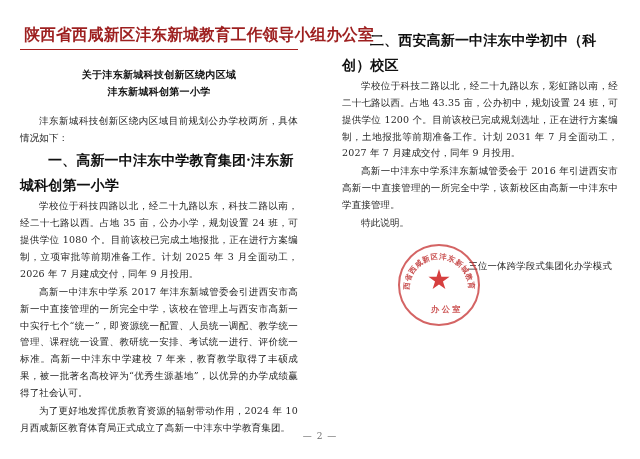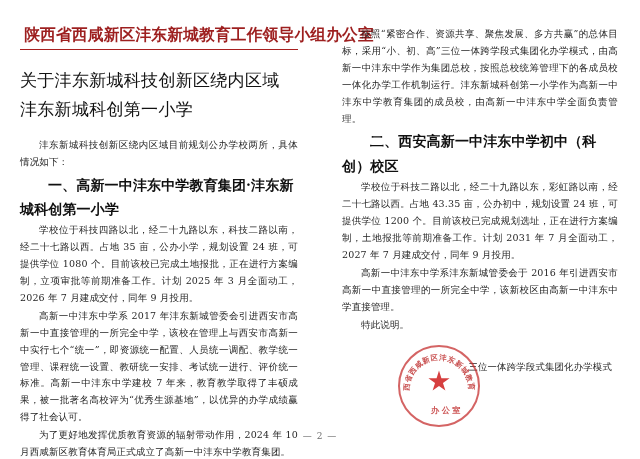--- a/index.html
+++ b/index.html
@@ -55,23 +55,23 @@
   }
   .letterhead-rule {
     margin-top: 4px;
     height: 1.6px;
     background: #a81f1f;
     width: 100%;
   }
 
   
   .doc-title {
-    text-align: left;
-    font-weight: 400;
-    font-size: 17px;
+    text-align: center;
+    font-weight: 700;
+    font-size: 10px;
     line-height: 1.72;
     color: #121212;
     margin: 16px 0 12px 0;
     letter-spacing: 0.3px;
   }
   .doc-title span { display: block; }
 
   
   .para {
     font-size: 9.5px;
@@ -202,21 +202,20 @@
 
     <p class="para">学校位于科技四路以北，经二十九路以东，科技二路以南，经二十七路以西。占地 35 亩，公办小学，规划设置 24 班，可提供学位 1080 个。目前该校已完成土地报批，正在进行方案编制，立项审批等前期准备工作。计划 2025 年 3 月全面动工，2026 年 7 月建成交付，同年 9 月投用。</p>
 
     <p class="para">高新一中沣东中学系 2017 年沣东新城管委会引进西安市高新一中直接管理的一所完全中学，该校在管理上与西安市高新一中实行七个“统一”，即资源统一配置、人员统一调配、教学统一管理、课程统一设置、教研统一安排、考试统一进行、评价统一标准。高新一中沣东中学建校 7 年来，教育教学取得了丰硕成果，被一批著名高校评为“优秀生源基地”，以优异的办学成绩赢得了社会认可。</p>
 
     <p class="para">为了更好地发挥优质教育资源的辐射带动作用，2024 年 10 月西咸新区教育体育局正式成立了高新一中沣东中学教育集团。</p>
   </div>
 
   <div class="col col-right">
 
-    <p class="para">按照“紧密合作、资源共享、聚焦发展、多方共赢”的总体目标，采用“小、初、高”三位一体跨学段式集团化办学模式，由高新一中沣东中学作为集团总校，按照总校统筹管理下的各成员校一体化办学工作机制运行。沣东新城科创第一小学作为高新一中沣东中学教育集团的成员校，由高新一中沣东中学全面负责管理。</p>
 
     <p class="section-head">二、西安高新一中沣东中学初中（科创）校区</p>
 
     <p class="para">学校位于科技二路以北，经二十九路以东，彩虹路以南，经二十七路以西。占地 43.35 亩，公办初中，规划设置 24 班，可提供学位 1200 个。目前该校已完成规划选址，正在进行方案编制，土地报批等前期准备工作。计划 2031 年 7 月全面动工，2027 年 7 月建成交付，同年 9 月投用。</p>
 
     <p class="para">高新一中沣东中学系沣东新城管委会于 2016 年引进西安市高新一中直接管理的一所完全中学，该新校区由高新一中沣东中学直接管理。</p>
 
     <p class="para">特此说明。</p>
 
     <div class="signature">

